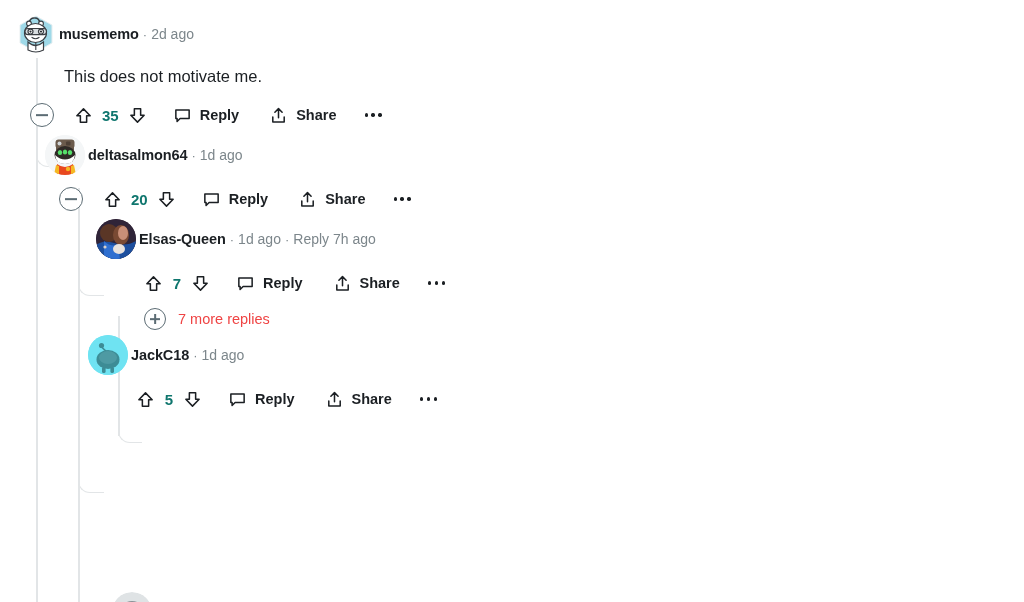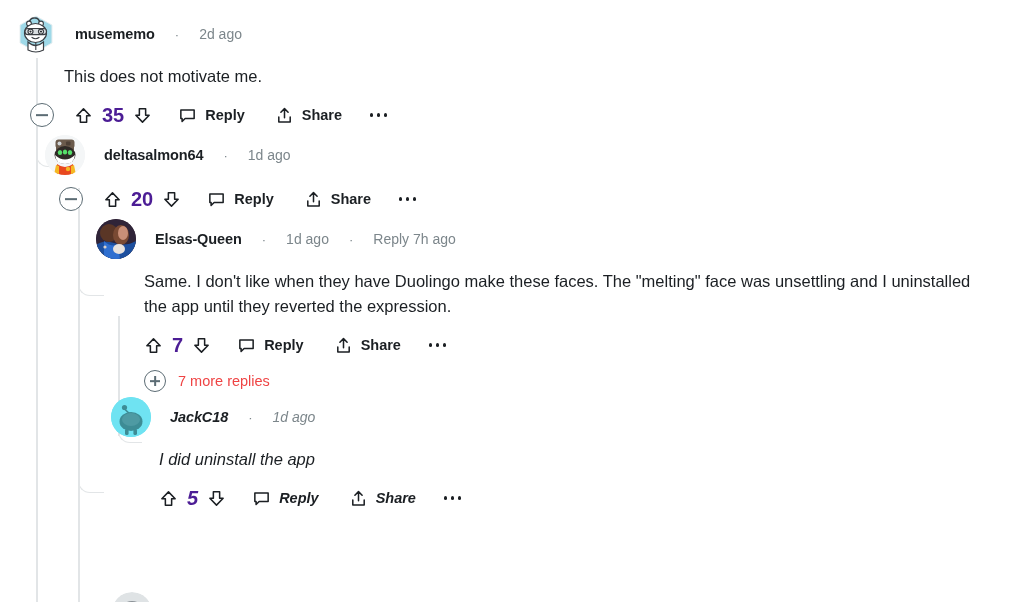--- a/index.html
+++ b/index.html
@@ -23,21 +23,21 @@
   
   .comment { position: relative; }
   .comment.depth-0 { padding-left: 16px; }
   .comment.depth-1 { padding-left: 45px; }
   .comment.depth-2 { padding-left: 96px; }
 
   .c-header {
     display: flex;
     align-items: center;
     height: 40px;
-    gap: 19px;
+    gap: 3px;
   }
 
   .avatar {
     width: 40px;
     height: 40px;
     flex: 0 0 40px;
     border-radius: 50%;
     overflow: hidden;
     position: relative;
     z-index: 3;
@@ -107,23 +107,23 @@
     background: #5c6c74;
     transform: translateY(-50%);
   }
 
   .votes {
     display: flex;
     align-items: center;
     gap: 9px;
   }
   .score {
-    font-size: 20px;
+    font-size: 15px;
     font-weight: bold;
-    color: #4c1d95;
+    color: #0f766e;
     min-width: 10px;
     text-align: center;
   }
 
   .act {
     display: flex;
     align-items: center;
     gap: 8px;
     font-size: 14.5px;
     font-weight: bold;
@@ -378,21 +378,20 @@
           <circle cx="9" cy="28" r="1.6" fill="#d8cfc8"></circle>
         </svg>
       </div>
       <div class="uname">Elsas-Queen</div>
       <span class="dot">·</span>
       <span class="meta">1d ago</span>
       <span class="dot">·</span>
       <span class="meta">Reply 7h ago</span>
     </div>
 
-    <div class="c-body" style="max-width:830px;">Same. I don't like when they have Duolingo make these faces. The "melting" face was unsettling and I uninstalled the app until they reverted the expression.</div>
 
     <div class="actions">
       <div class="votes">
         <span>
           <svg width="19" height="19" viewBox="0 0 20 20">
               <path d="M10 3 L17 10.2 L13.3 10.2 L13.3 17 L6.7 17 L6.7 10.2 L3 10.2 Z" fill="none" stroke="#1b1f23" stroke-width="1.6" stroke-linejoin="round"></path>
             </svg>
         </span>
         <span class="score">7</span>
         <span>
@@ -424,39 +423,38 @@
         <i></i>
       </div>
     </div>
 
     <div class="more-replies">
       <div class="plus-btn"></div>
       <span class="more-replies-label">7 more replies</span>
     </div>
   </div>
 
-  <div class="comment depth-1" style="padding-left:111px;font-style:italic;">
+  <div class="comment depth-1" style="padding-left:88px;">
     <div class="c-header">
       <div class="avatar av-jack">
         <svg viewBox="0 0 40 40" width="40" height="40" aria-hidden="true">
           <circle cx="20" cy="20" r="20" fill="#6fe3f2"></circle>
           <circle cx="13.5" cy="10.5" r="2.6" fill="#3d8c95"></circle>
           <path d="M14 12.5 q3 3 5.5 4.5" stroke="#3d8c95" stroke-width="1.6" fill="none" stroke-linecap="round"></path>
           <ellipse cx="20" cy="24.5" rx="11.5" ry="9.5" fill="#3d8c95"></ellipse>
           <ellipse cx="20" cy="22.5" rx="9" ry="6.5" fill="#4e9aa3"></ellipse>
           <rect x="14" y="32" width="3.6" height="6" rx="1.6" fill="#3d8c95"></rect>
           <rect x="22.4" y="32" width="3.6" height="6" rx="1.6" fill="#3d8c95"></rect>
         </svg>
       </div>
       <div class="uname">JackC18</div>
       <span class="dot">·</span>
       <span class="meta">1d ago</span>
     </div>
 
-    <div class="c-body">I did uninstall the app</div>
 
     <div class="actions" style="margin-left:48px;">
       <div class="votes">
         <span>
           <svg width="19" height="19" viewBox="0 0 20 20">
               <path d="M10 3 L17 10.2 L13.3 10.2 L13.3 17 L6.7 17 L6.7 10.2 L3 10.2 Z" fill="none" stroke="#1b1f23" stroke-width="1.6" stroke-linejoin="round"></path>
             </svg>
         </span>
         <span class="score">5</span>
         <span>

